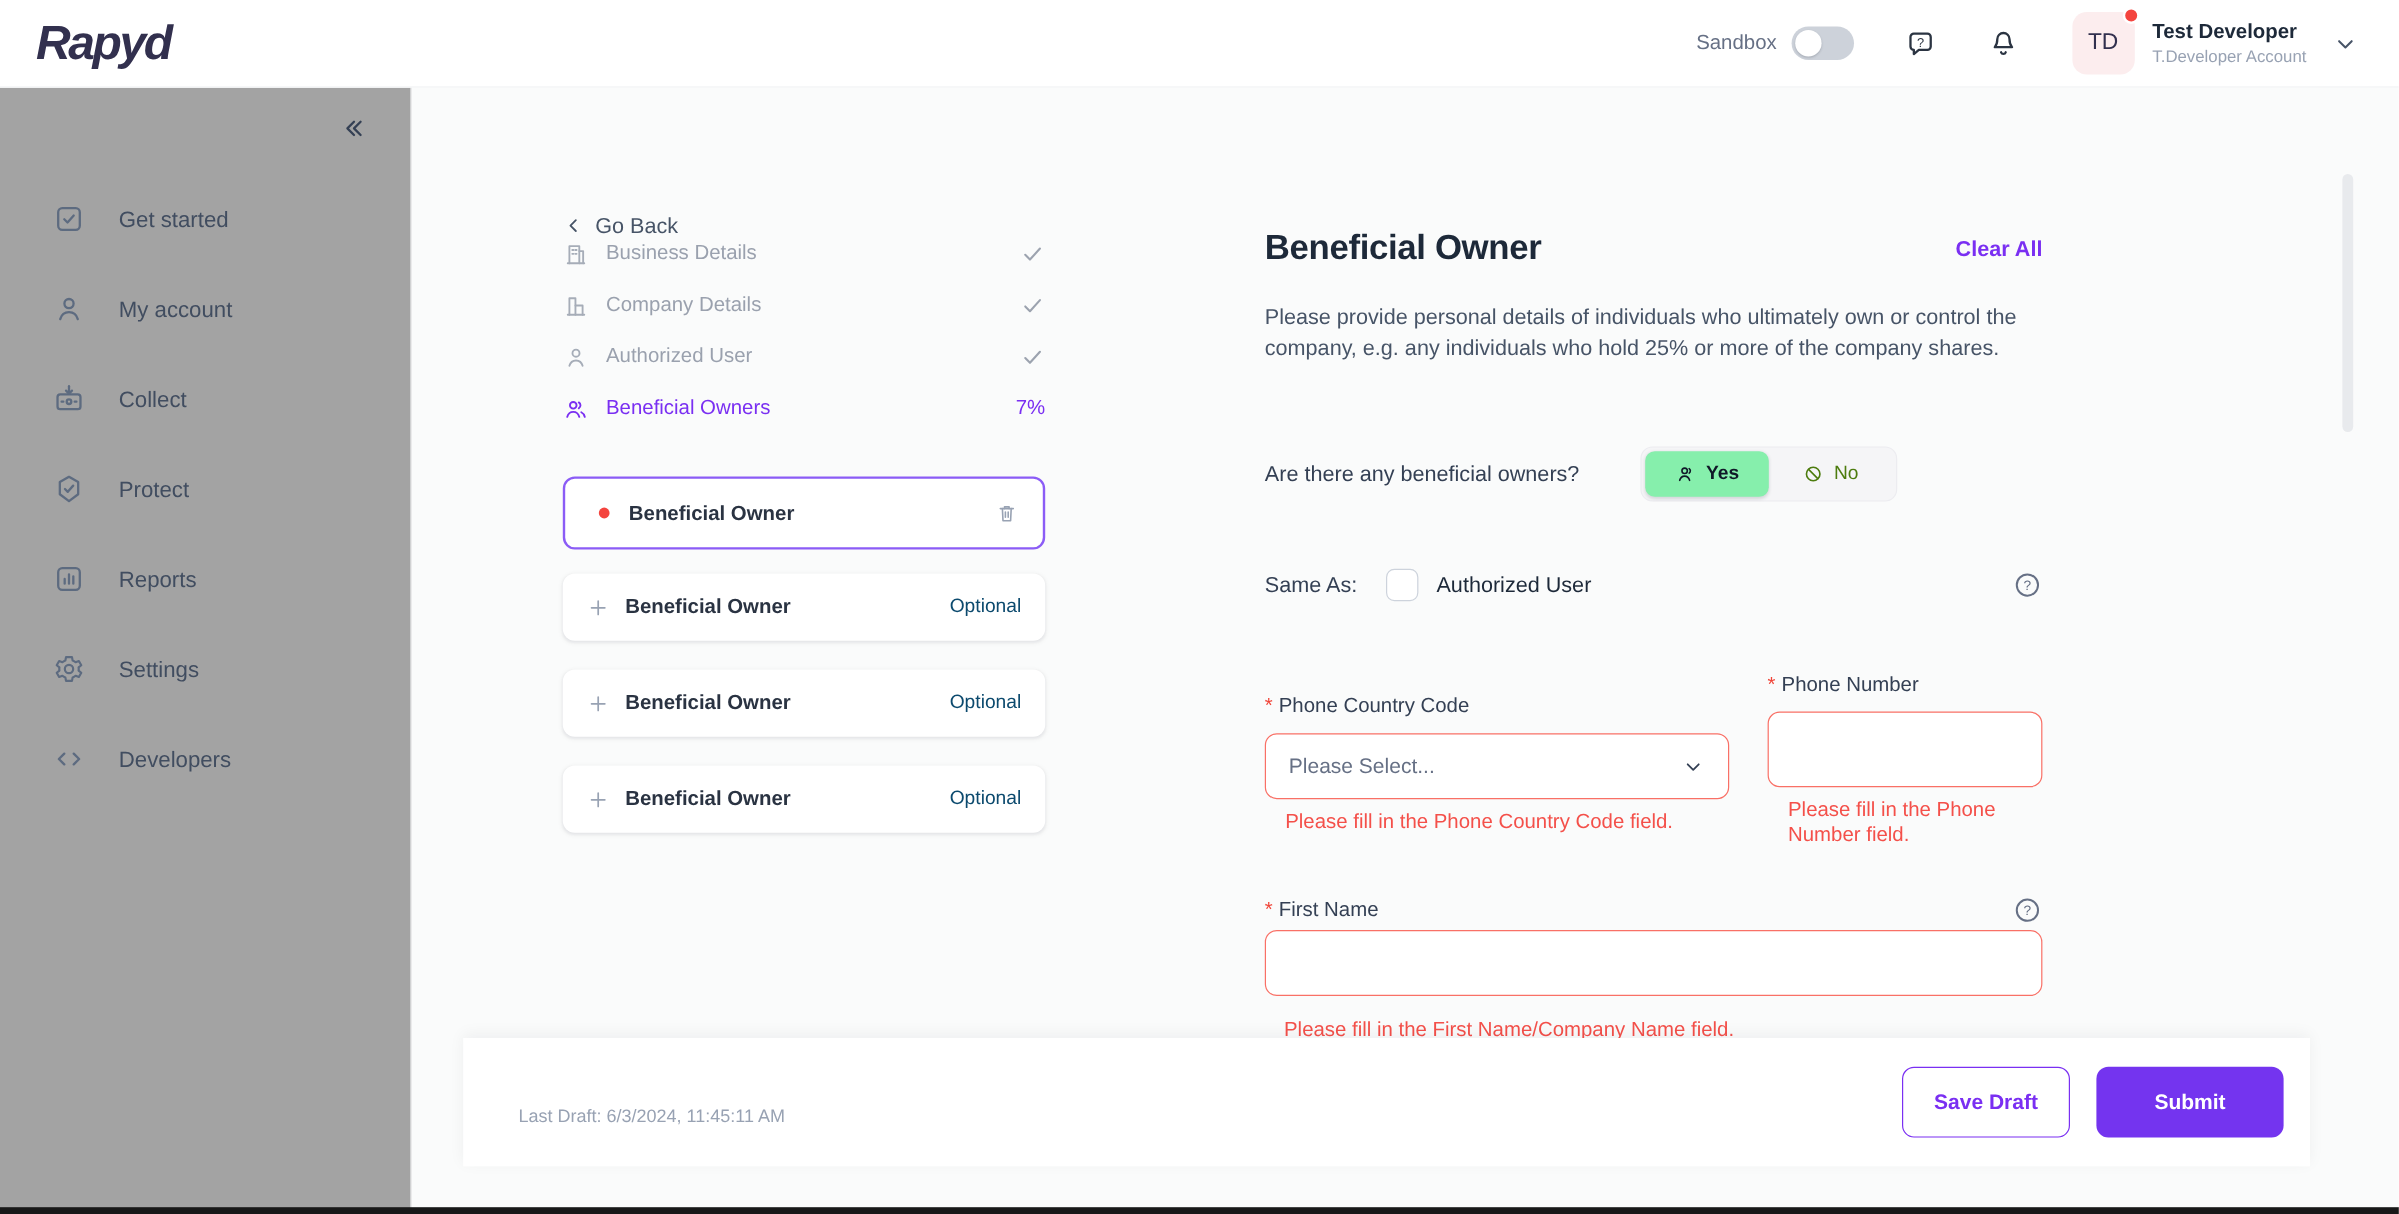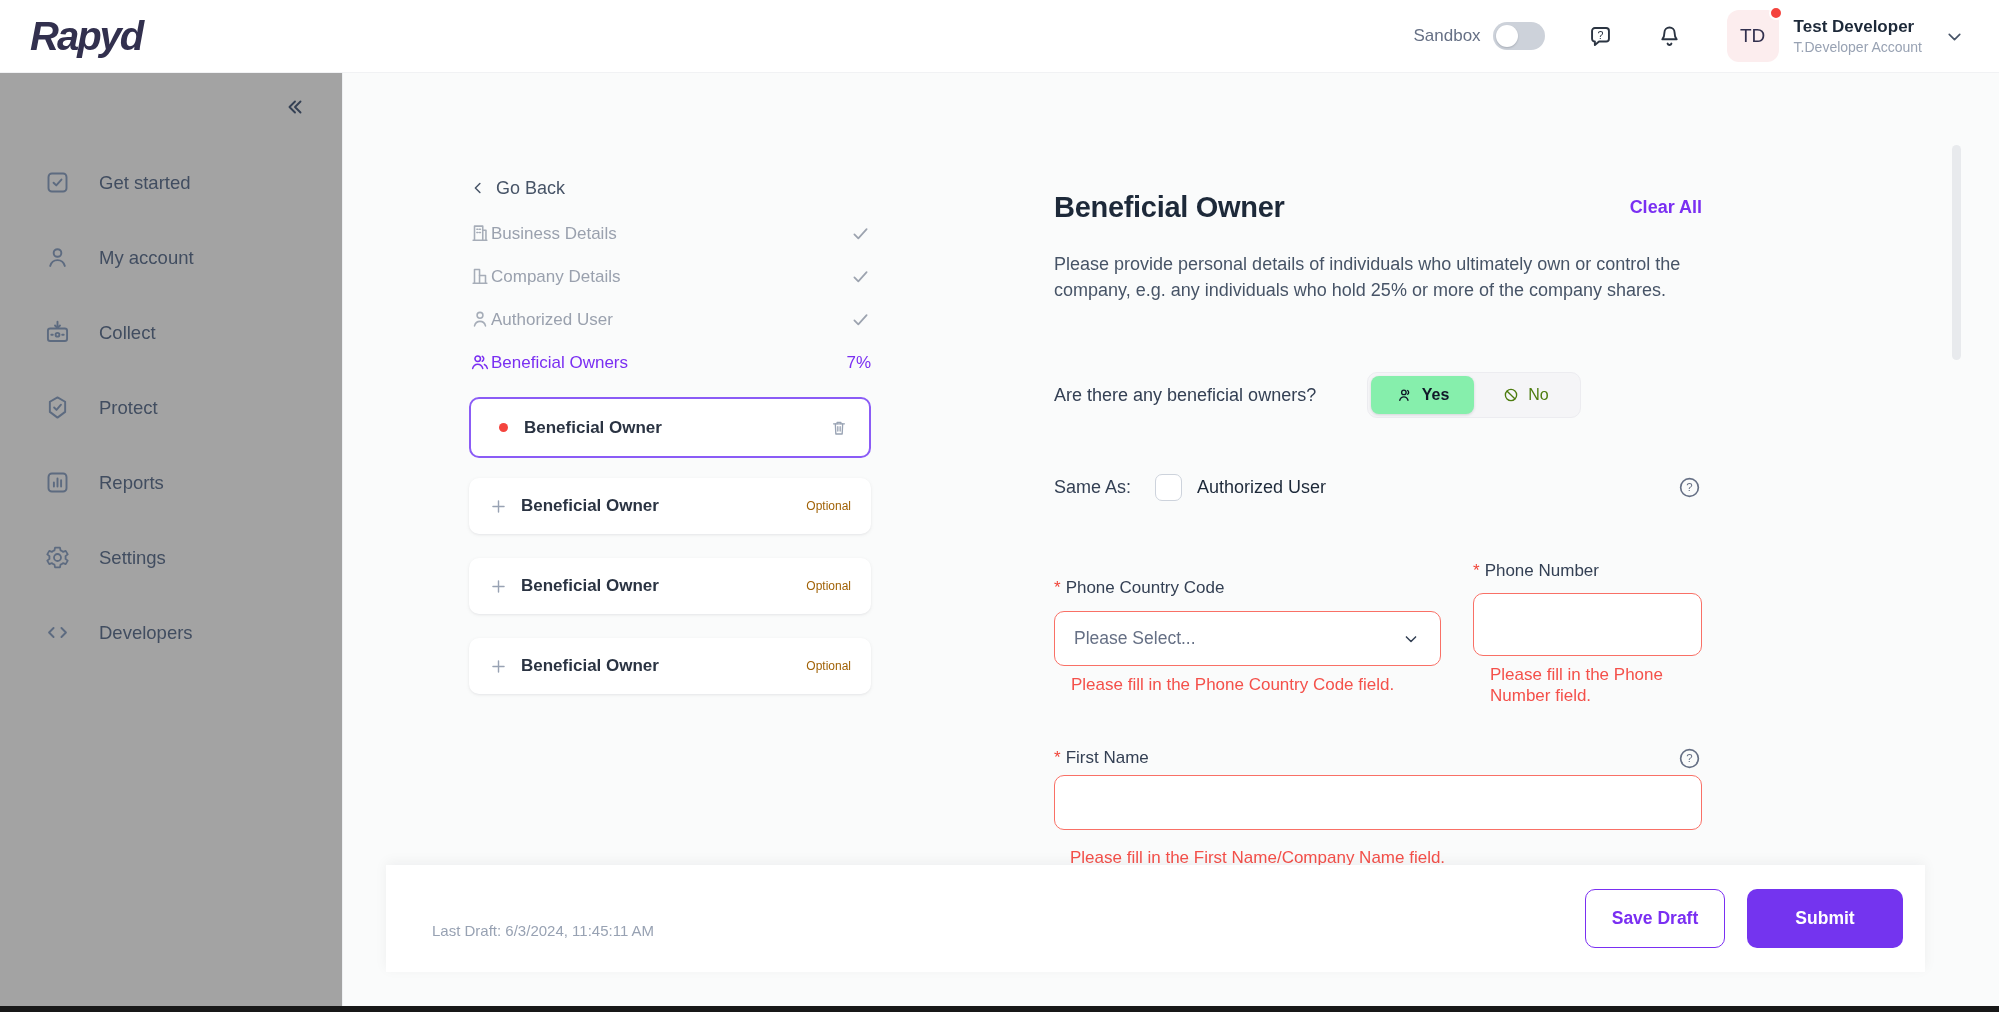--- a/index.html
+++ b/index.html
@@ -29,36 +29,36 @@
   .nav { margin-top:48px; }
   .nav-item { height:75px; display:flex; align-items:center; padding-left:44px; cursor:pointer; }
   .nav-item .nicon { color:#5D6B80; margin-right:28px; }
   .nav-label { font-size:18.5px; color:#414D60; }
 
   .main { flex:1; background:#FAFBFB; position:relative; }
 
   
   .go-back { position:absolute; left:126px; top:100px; height:30px; display:flex; align-items:center; gap:9px; color:#475467; font-size:18px; cursor:pointer; }
   .steps { position:absolute; left:126px; top:128px; width:402px; }
-  .step { height:43px; display:flex; align-items:flex-end; font-size:17px; color:#9AA1AE; cursor:pointer; }
+  .step { height:43px; display:flex; align-items:flex-start; gap:14px; font-size:17px; color:#9AA1AE; cursor:pointer; }
   .step .sicon { color:#A6ADB8; }
   .step .smark { margin-left:auto; color:#9CA3AF; }
   .step.active { color:#7A2FF2; }
   .step.active .sicon { color:#7A2FF2; }
   .step.active .smark { color:#7A2FF2; font-size:17px; }
 
   .cards { position:absolute; left:126px; top:324px; width:402px; }
   .bo-card { background:#fff; border-radius:10px; display:flex; align-items:center; padding:0 20px; cursor:pointer; }
   .bo-card.selected { height:61px; border:2px solid #8B5CF6; margin-bottom:20px; }
   .bo-card.optional { height:56px; margin-bottom:24px; box-shadow:0 1px 4px rgba(16,24,40,.06), 0 1px 2px rgba(16,24,40,.04); }
   .red-dot { width:9px; height:9px; border-radius:50%; background:#F4443E; margin:0 16px 0 8px; }
   .bo-label { font-size:17px; font-weight:bold; color:#2A3342; }
   .plus-ic { color:#98A2B3; margin-right:13px; }
   .trash-btn { margin-left:auto; color:#98A2B3; cursor:pointer; }
-  .optional-tag { margin-left:auto; font-size:12px; color:#a16207; }
+  .optional-tag { margin-left:auto; font-size:16px; color:#0c4a6e; }
 
   
   .form-col { position:absolute; left:711px; top:0; width:648px; }
   .title-row { position:absolute; top:118px; left:0; width:648px; display:flex; align-items:center; justify-content:space-between; }
   .form-title { font-size:29px; font-weight:bold; color:#1D2939; letter-spacing:-0.3px; }
   .clear-all { font-size:18px; font-weight:bold; color:#7A2FF2; cursor:pointer; }
   .form-desc { position:absolute; top:178px; left:0; width:642px; font-size:18px; line-height:1.45; color:#475467; }
 
   .question-row { position:absolute; top:299px; left:0; width:527px; height:46px; display:flex; align-items:center; }
   .question-label { font-size:18px; color:#344054; }

